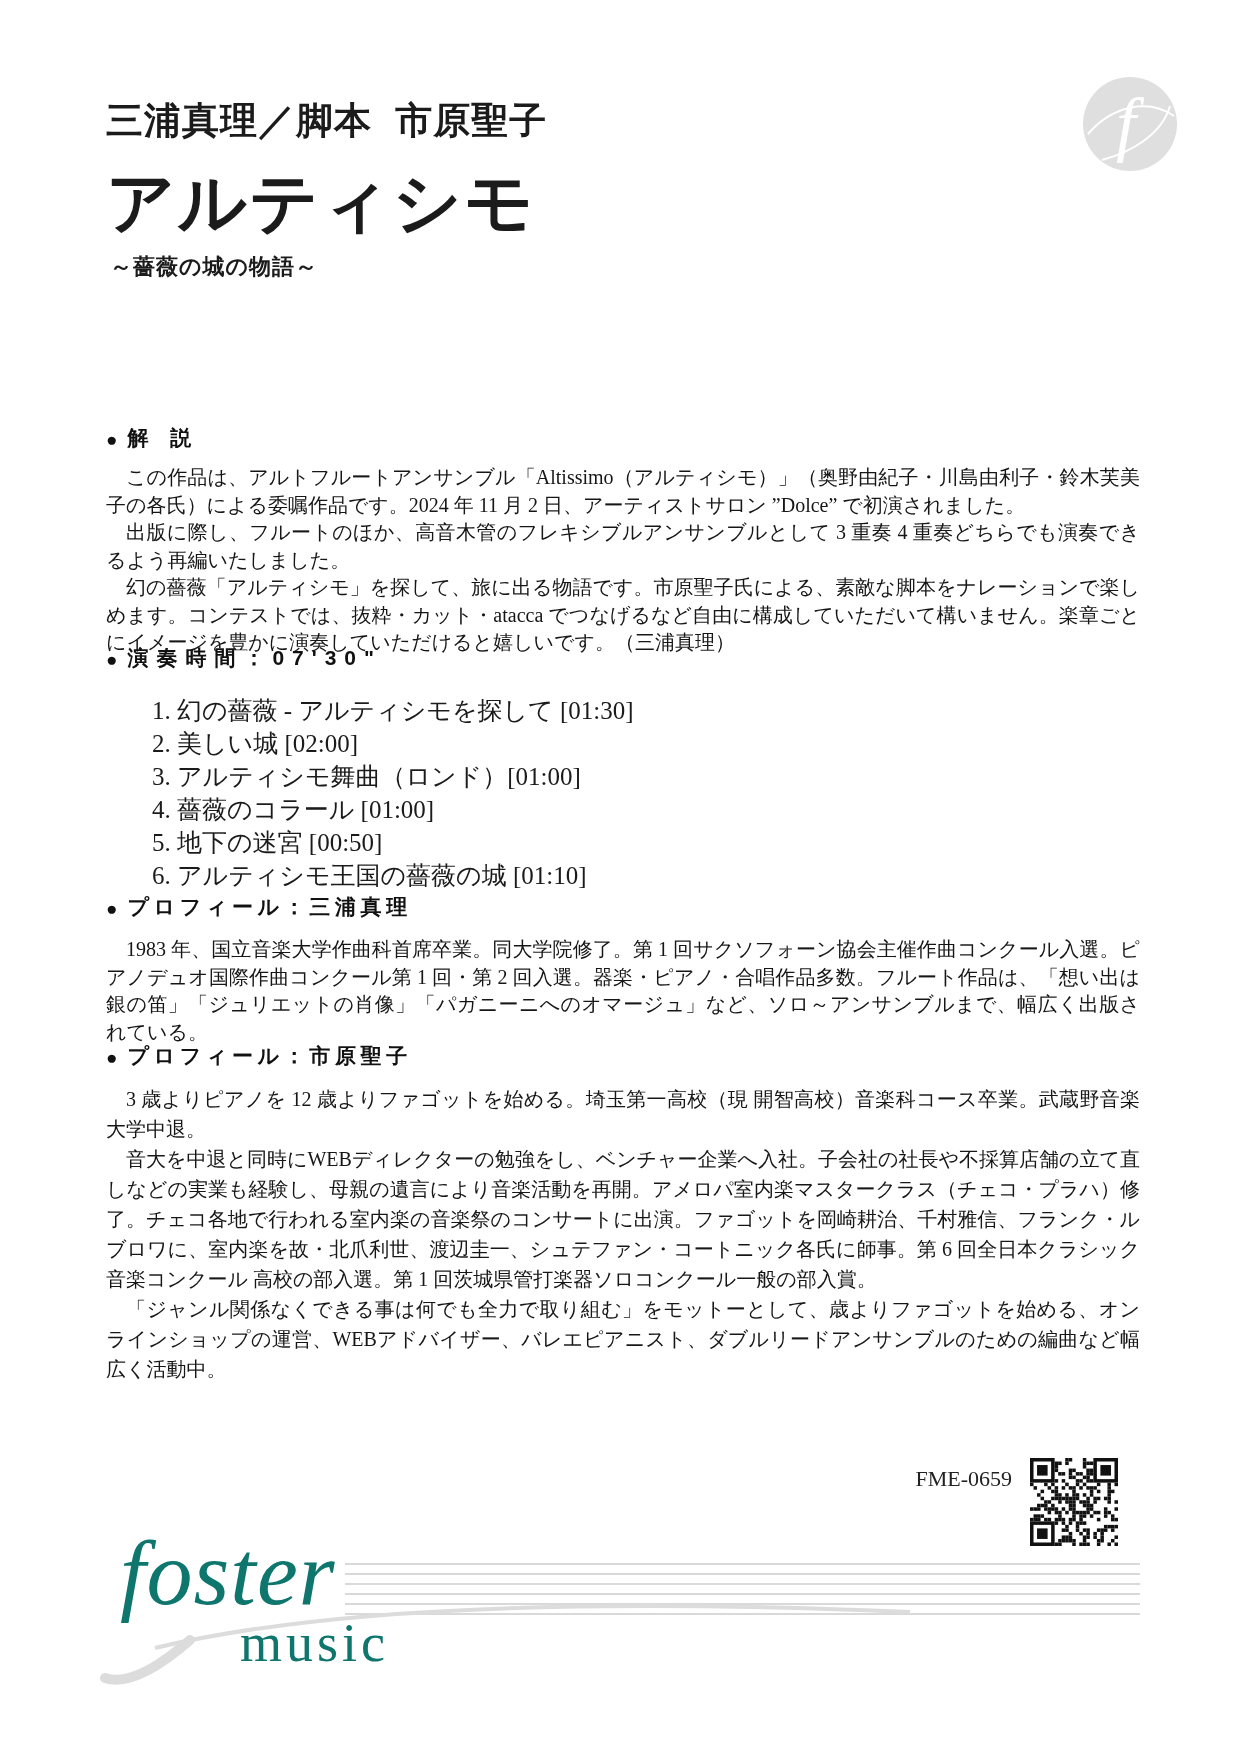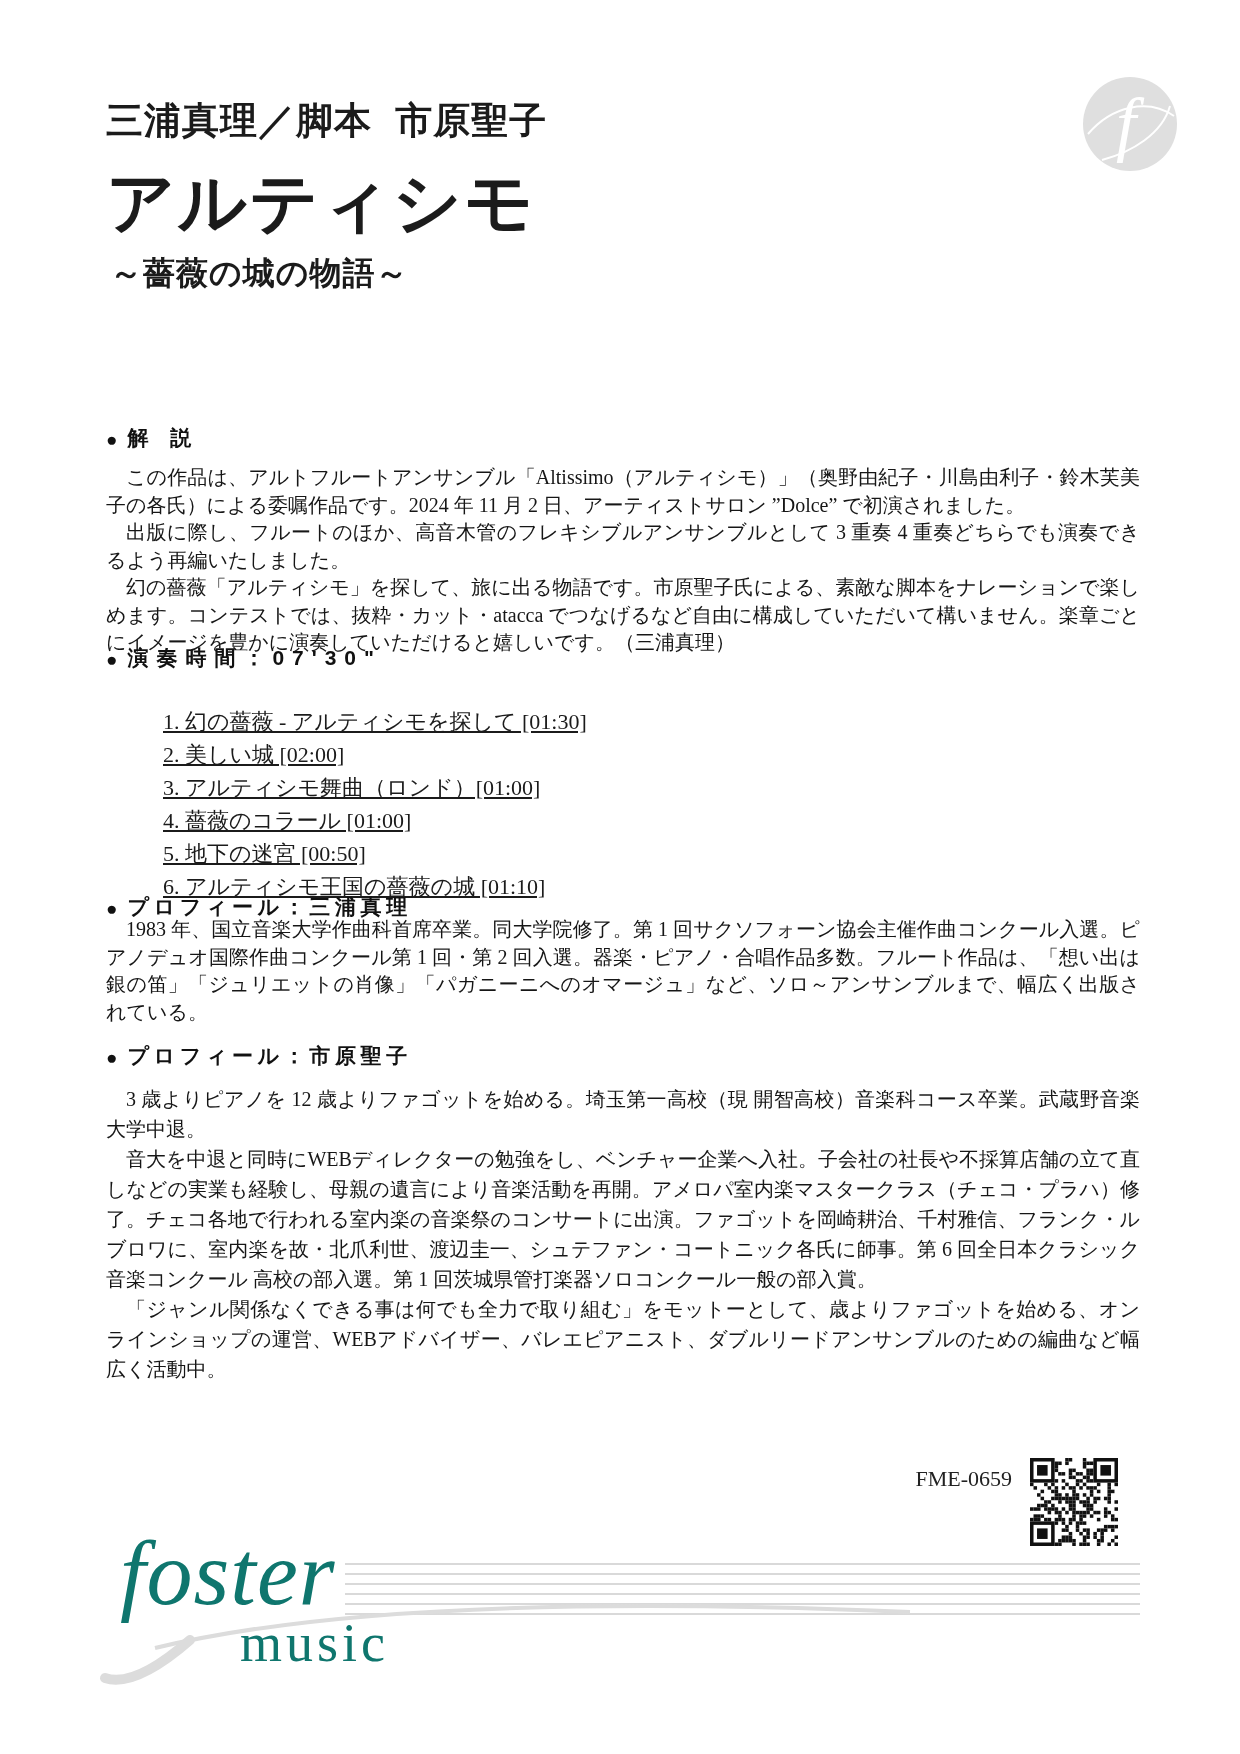--- a/index.html
+++ b/index.html
@@ -13,41 +13,41 @@
   .authors{
     left:106px;top:96px;font-family:Liberation Mono, monospace;
     font-weight:bold;font-size:37px;letter-spacing:1px;
   }
   .main-title{
     left:106px;top:158px;font-family:"Liberation Sans","DejaVu Sans",sans-serif;
     font-weight:bold;font-size:68px;letter-spacing:2px;
   }
   .subtitle{
     left:110px;top:252px;font-family:"Liberation Sans","DejaVu Sans",sans-serif;
-    font-weight:bold;font-size:32px;letter-spacing:1px;
+    font-weight:bold;font-size:22px;letter-spacing:1px;
   }
   
   .mark{left:1082px;top:76px;width:96px;height:96px;}
   
   .sec{
     font-family:"Liberation Sans","DejaVu Sans",sans-serif;font-weight:bold;
     font-size:21px;display:flex;align-items:center;gap:10px;color:#111;
   }
   .sec .bullet{font-size:19px;line-height:1;transform:translateY(1px);}
   .sec .lbl{letter-spacing:0.38em;}
   .sec .lbl.tight{letter-spacing:0.22em;}
   
   .body-text{
     width:1034px;font-size:20px;line-height:27.5px;text-align:justify;
     text-justify:inter-ideograph;color:#161616;
   }
   .body-text p{margin:0;text-indent:1em;}
   .body-text.wide{line-height:30px;}
   
-  .movements{list-style:none;margin:11px;padding:0 0 0 46px;font-size:22px;text-decoration:underline;}
+  .movements{list-style:none;margin:0;padding:0 0 0 46px;font-size:25px;}
   .movements li{margin:0 0 12px 0;line-height:21px;}
   
   .moreinfo{
     left:712px;top:1462px;width:300px;text-align:right;
     font-size:22px;line-height:33px;color:#222;
   }
   .qr{left:1030px;top:1458px;width:88px;height:88px;}
   
   .staff{
     left:345px;top:1563px;width:795px;height:53px;
@@ -103,21 +103,21 @@
     <li>3. アルティシモ舞曲（ロンド）[01:00]</li>
     <li>4. 薔薇のコラール [01:00]</li>
     <li>5. 地下の迷宮 [00:50]</li>
     <li>6. アルティシモ王国の薔薇の城 [01:10]</li>
   </ol>
 
   <div class="abs sec" style="left:106px;top:893px;">
     <span class="bullet">●</span>
     <span class="lbl tight">プロフィール：三浦真理</span>
   </div>
-  <div class="abs body-text" style="left:106px;top:916px;">
+  <div class="abs body-text" style="left:106px;top:936px;">
     <p>1983 年、国立音楽大学作曲科首席卒業。同大学院修了。第 1 回サクソフォーン協会主催作曲コンクール入選。ピアノデュオ国際作曲コンクール第 1 回・第 2 回入選。器楽・ピアノ・合唱作品多数。フルート作品は、「想い出は銀の笛」「ジュリエットの肖像」「パガニーニへのオマージュ」など、ソロ～アンサンブルまで、幅広く出版されている。</p>
   </div>
 
   <div class="abs sec" style="left:106px;top:1042px;">
     <span class="bullet">●</span>
     <span class="lbl tight">プロフィール：市原聖子</span>
   </div>
   <div class="abs body-text wide" style="left:106px;top:1084px;">
     <p>3 歳よりピアノを 12 歳よりファゴットを始める。埼玉第一高校（現 開智高校）音楽科コース卒業。武蔵野音楽大学中退。</p>
     <p>音大を中退と同時にWEBディレクターの勉強をし、ベンチャー企業へ入社。子会社の社長や不採算店舗の立て直しなどの実業も経験し、母親の遺言により音楽活動を再開。アメロパ室内楽マスタークラス（チェコ・プラハ）修了。チェコ各地で行われる室内楽の音楽祭のコンサートに出演。ファゴットを岡崎耕治、千村雅信、フランク・ルブロワに、室内楽を故・北爪利世、渡辺圭一、シュテファン・コートニック各氏に師事。第 6 回全日本クラシック音楽コンクール 高校の部入選。第 1 回茨城県管打楽器ソロコンクール一般の部入賞。</p>

